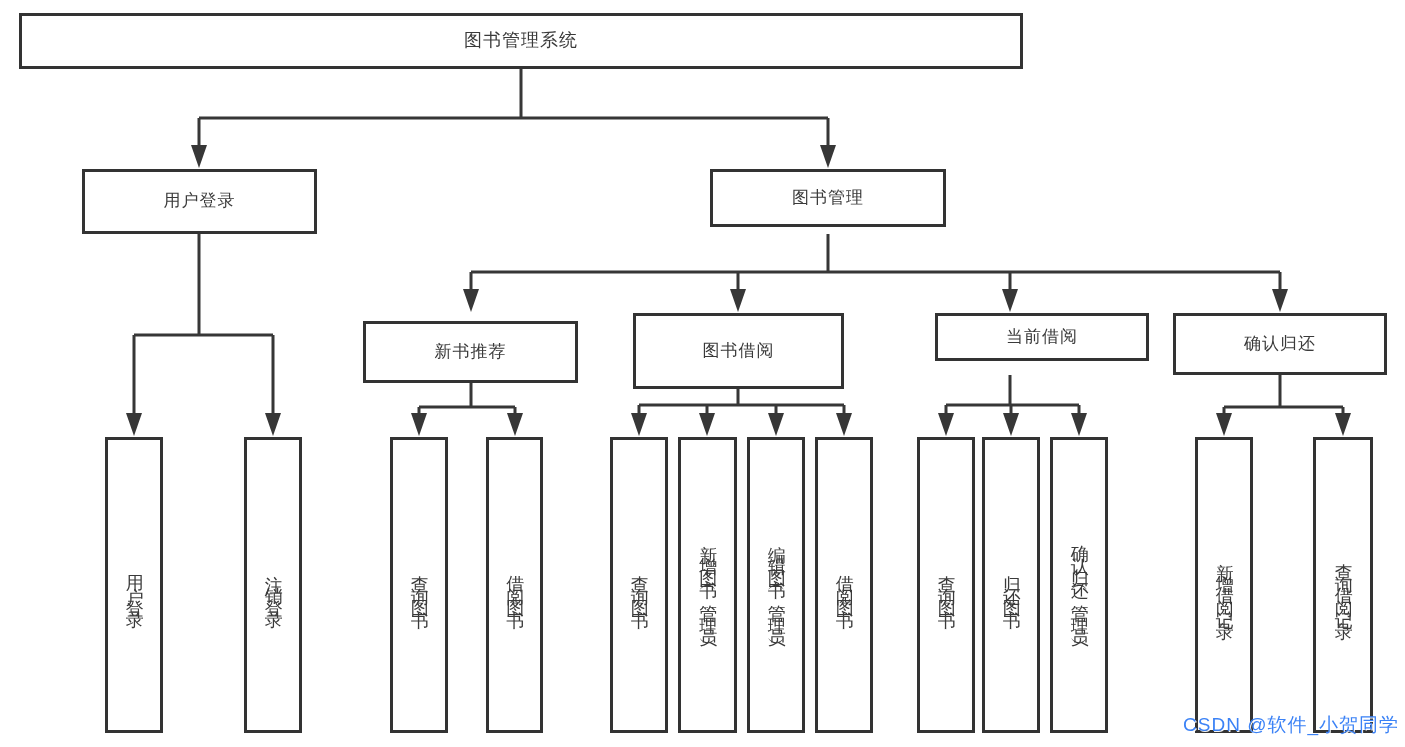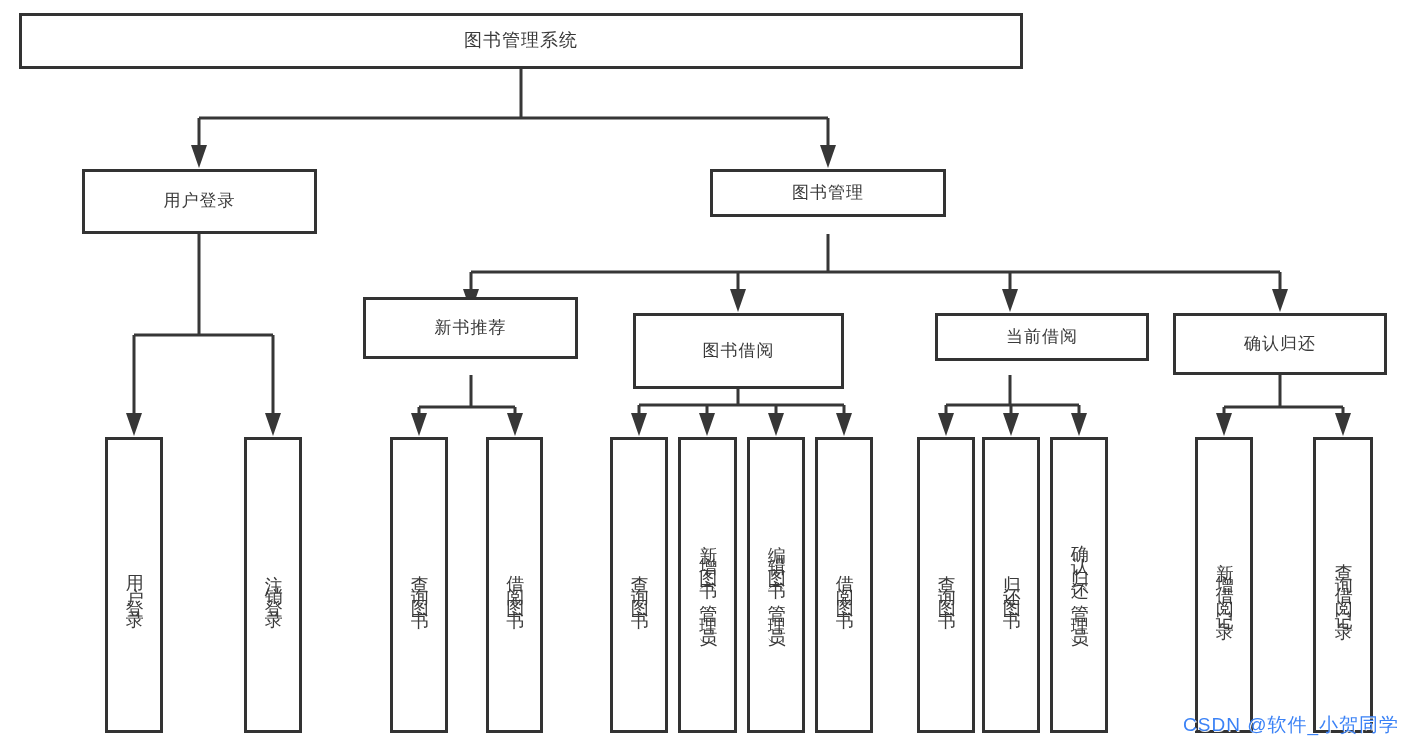--- a/index.html
+++ b/index.html
@@ -107,23 +107,23 @@
     <polygon points="1071,413 1087,413 1079,436"></polygon>
 
     <path d="M1280,375 V407 M1224,407 H1343 M1224,407 V414 M1343,407 V414"></path>
     <polygon points="1216,413 1232,413 1224,436"></polygon>
     <polygon points="1335,413 1351,413 1343,436"></polygon>
   </svg>
 
   <div class="node root" style="left:19px; top:13px; width:1004px; height:56px;">图书管理系统</div>
 
   <div class="node" style="left:82px; top:169px; width:235px; height:65px;">用户登录</div>
-  <div class="node" style="left:710px; top:169px; width:236px; height:48px;">图书管理</div>
+  <div class="node" style="left:710px; top:169px; width:236px; height:58px;">图书管理</div>
 
-  <div class="node" style="left:363px; top:297px; width:215px; height:62px;">新书推荐</div>
+  <div class="node" style="left:363px; top:321px; width:215px; height:62px;">新书推荐</div>
   <div class="node" style="left:633px; top:313px; width:211px; height:76px;">图书借阅</div>
   <div class="node" style="left:903px; top:313px; width:214px; height:48px;margin-left:32px;">当前借阅</div>
   <div class="node" style="left:1173px; top:313px; width:214px; height:62px;">确认归还</div>
 
   <div class="node leaf" style="left:105px; top:437px; width:58px; height:296px;">
     <span>用户登录</span>
   </div>
   <div class="node leaf" style="left:244px; top:437px; width:58px; height:296px;">
     <span>注销登录</span>
   </div>

